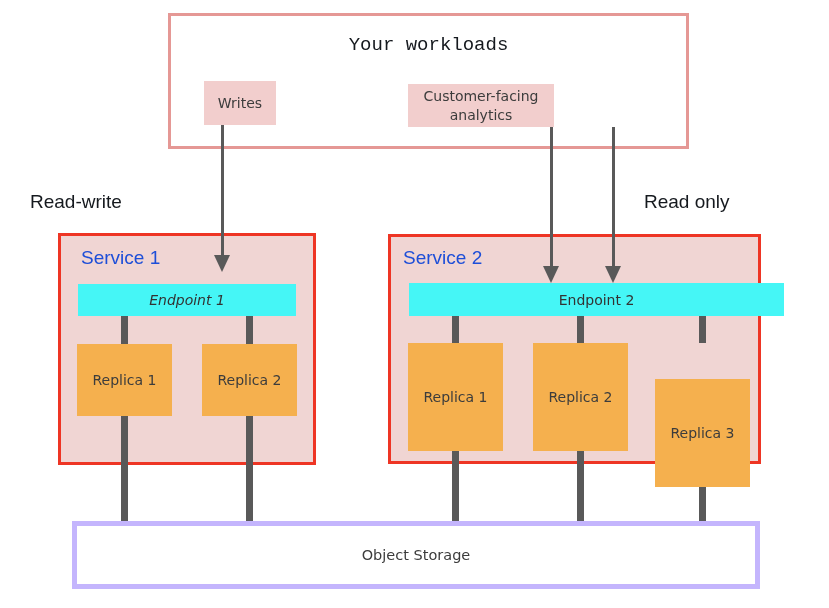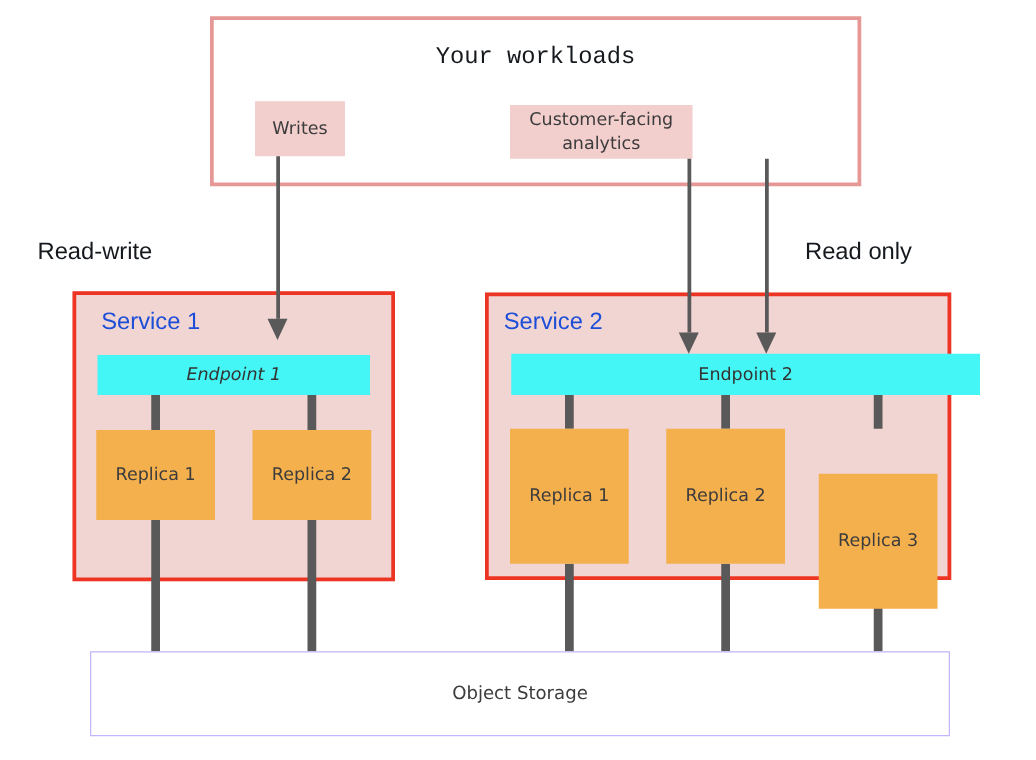--- a/index.html
+++ b/index.html
@@ -82,21 +82,21 @@
   .c-s2-e1 { left:452px; top:316px; height:27px; }
   .c-s2-e2 { left:577px; top:316px; height:27px; }
   .c-s2-e3 { left:699px; top:316px; height:27px; }
   .c-s2-b1 { left:452px; top:451px; height:72px; }
   .c-s2-b2 { left:577px; top:451px; height:72px; }
   .c-s2-b3 { left:699px; top:451px; height:72px; }
 
   
   .storage-box {
     left:72px; top:521px; width:688px; height:68px;
-    border:1px solid #c4b5fd; background:#ffffff;
+    border:5px solid #c4b5fd; background:#ffffff;
     display:flex; align-items:center; justify-content:center;
     font-size:14.5px; color:#3c3c3c;
   }
 
   
   .arrow {
     width:16px;
     display:flex; flex-direction:column; align-items:center;
   }
   .arrow .shaft { width:3px; flex:1; background:#595959; }

